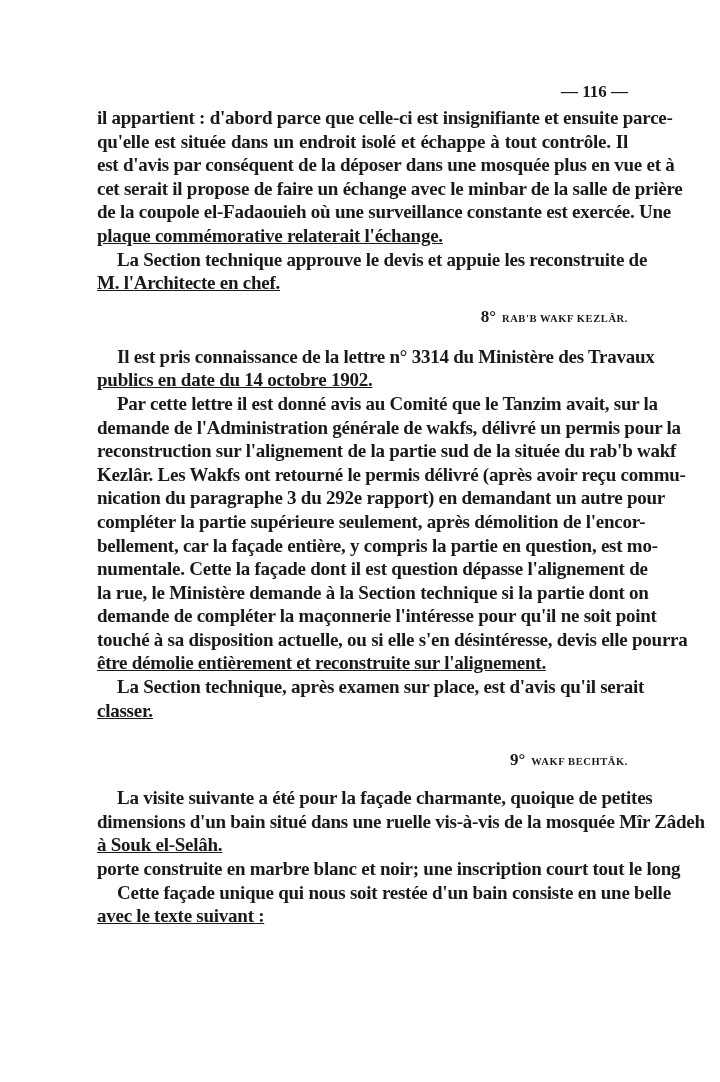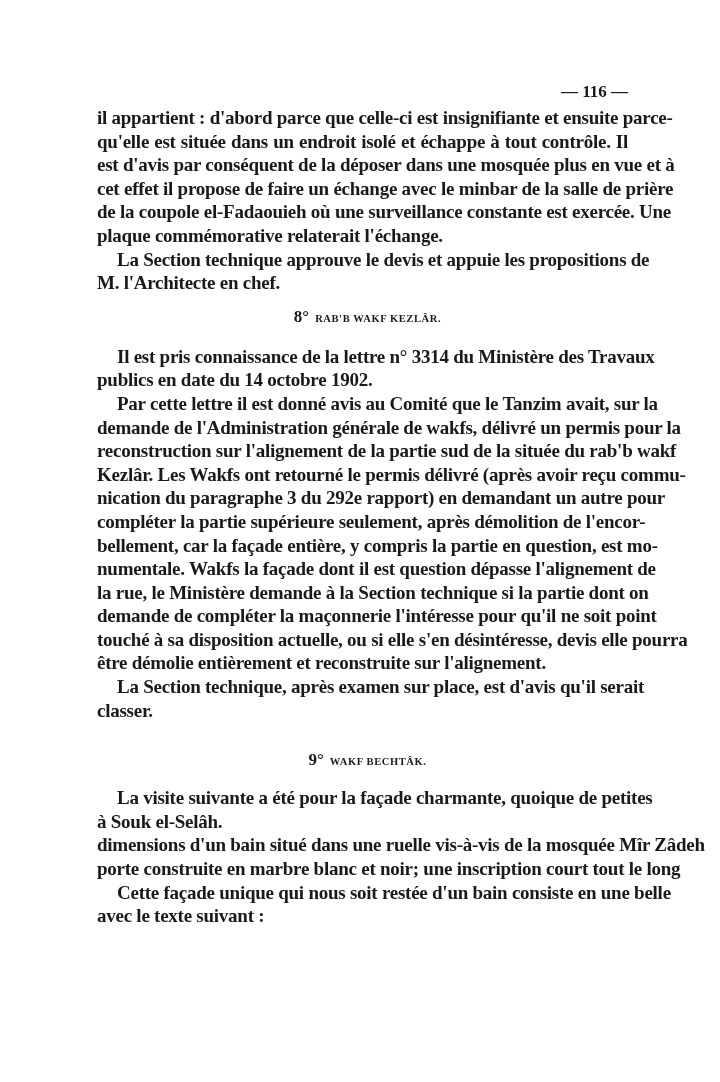--- a/index.html
+++ b/index.html
@@ -35,26 +35,27 @@
       line-height: 23.6px;
       height: 23.6px;
       white-space: nowrap;
       text-align: justify;
       text-align-last: justify;
       font-weight: bold;
       letter-spacing: -0.25px;
     }
     .line.last {
       text-align-last: left;
+      text-decoration: underline;
     }
     .line.indent {
       padding-left: 20px;
     }
     .heading {
-      text-align: center;
+      text-align: right;
       font-size: 17px;
       line-height: 24px;
       font-weight: bold;
       margin-left: 10px;
     }
     .heading .num {
       font-size: 17px;
     }
     .heading .title {
       font-size: 10.5px;
@@ -69,27 +70,27 @@
 </head>
 <body>
 
 <div class="page">
   <div class="page-number">— 116 —</div>
 
   <div>
     <span class="line">il appartient : d'abord parce que celle-ci est insignifiante et ensuite parce-</span>
     <span class="line">qu'elle est située dans un endroit isolé et échappe à tout contrôle. Il</span>
     <span class="line">est d'avis par conséquent de la déposer dans une mosquée plus en vue et à</span>
-    <span class="line">cet effet il propose de faire un échange avec le minbar de la salle de prière</span>
+    <span class="line">cet serait il propose de faire un échange avec le minbar de la salle de prière</span>
     <span class="line">de la coupole el-Fadaouieh où une surveillance constante est exercée. Une</span>
     <span class="line last">plaque commémorative relaterait l'échange.</span>
   </div>
 
   <div>
-    <span class="line indent">La Section technique approuve le devis et appuie les propositions de</span>
+    <span class="line indent">La Section technique approuve le devis et appuie les reconstruite de</span>
     <span class="line last">M. l'Architecte en chef.</span>
   </div>
 
   <div class="gap-h8-before"></div>
   <div class="heading">
     <span class="num">8°</span><span class="title">RAB'B WAKF KEZLÂR.</span>
   </div>
   <div class="gap-h8-after"></div>
 
   <div>
@@ -98,42 +99,42 @@
   </div>
 
   <div>
     <span class="line indent">Par cette lettre il est donné avis au Comité que le Tanzim avait, sur la</span>
     <span class="line">demande de l'Administration générale de wakfs, délivré un permis pour la</span>
     <span class="line">reconstruction sur l'alignement de la partie sud de la située du rab'b wakf</span>
     <span class="line">Kezlâr. Les Wakfs ont retourné le permis délivré (après avoir reçu commu-</span>
     <span class="line">nication du paragraphe 3 du 292e rapport) en demandant un autre pour</span>
     <span class="line">compléter la partie supérieure seulement, après démolition de l'encor-</span>
     <span class="line">bellement, car la façade entière, y compris la partie en question, est mo-</span>
-    <span class="line">numentale. Wakfs la façade dont il est question dépasse l'alignement de</span>
+    <span class="line">numentale. Cette la façade dont il est question dépasse l'alignement de</span>
     <span class="line">la rue, le Ministère demande à la Section technique si la partie dont on</span>
     <span class="line">demande de compléter la maçonnerie l'intéresse pour qu'il ne soit point</span>
     <span class="line">touché à sa disposition actuelle, ou si elle s'en désintéresse, devis elle pourra</span>
     <span class="line last">être démolie entièrement et reconstruite sur l'alignement.</span>
   </div>
 
   <div>
     <span class="line indent">La Section technique, après examen sur place, est d'avis qu'il serait</span>
     <span class="line last">classer.</span>
   </div>
 
   <div class="gap-h9-before"></div>
   <div class="heading">
     <span class="num">9°</span><span class="title">WAKF BECHTÂK.</span>
   </div>
   <div class="gap-h9-after"></div>
 
   <div>
     <span class="line indent">La visite suivante a été pour la façade charmante, quoique de petites</span>
+    <span class="line">dimensions d'un bain situé dans une ruelle vis-à-vis de la mosquée Mîr Zâdeh</span>
     <span class="line last">à Souk el-Selâh.</span>
-    <span class="line">dimensions d'un bain situé dans une ruelle vis-à-vis de la mosquée Mîr Zâdeh</span>
   </div>
 
   <div>
     <span class="line">porte construite en marbre blanc et noir; une inscription court tout le long</span>
     <span class="line indent">Cette façade unique qui nous soit restée d'un bain consiste en une belle</span>
     <span class="line last">avec le texte suivant :</span>
   </div>
 </div>
 
 </body></html>

